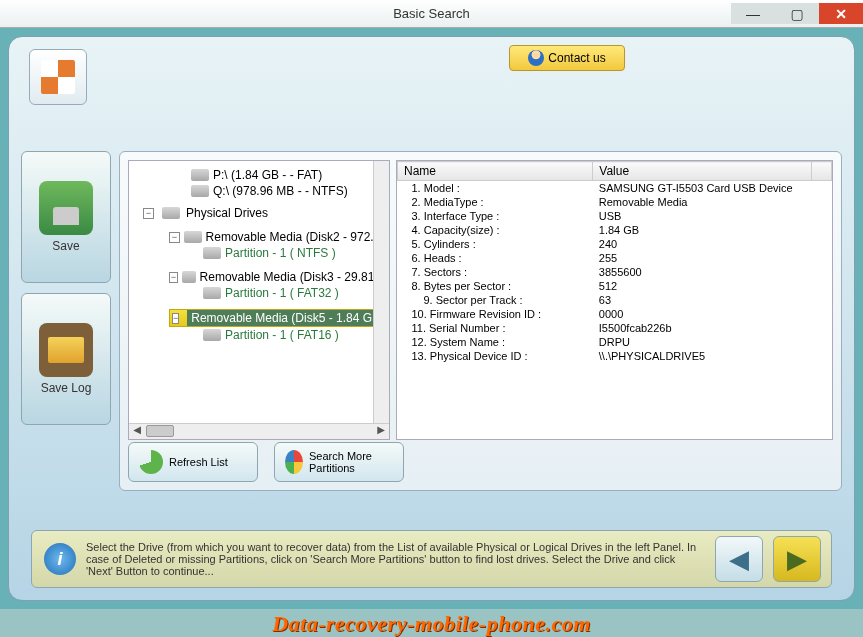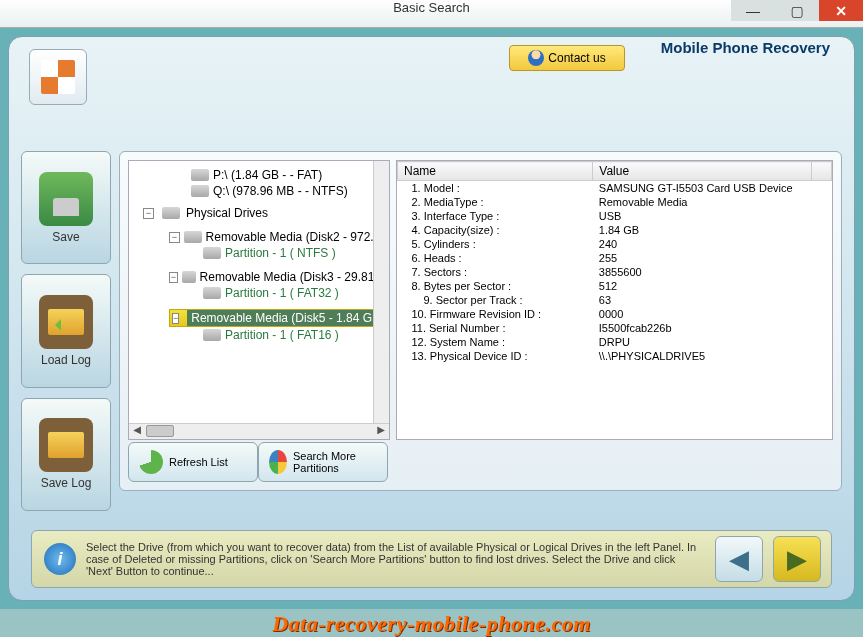--- a/index.html
+++ b/index.html
@@ -1,19 +1,19 @@
 <!DOCTYPE html>
 <html><head>
 <meta charset="utf-8">
 <style>
 * { box-sizing: border-box; margin: 0; padding: 0; font-family: "Segoe UI", Tahoma, sans-serif; }
 body { background: #9ac4c4; width: 863px; height: 637px; overflow: hidden; }
 
 
-.titlebar { height: 28px; background: linear-gradient(#fff, #eaf0f0); display: flex; position: relative; border-bottom: 1px solid #aaa; }
+.titlebar { height: 28px; background: linear-gradient(#fff, #eaf0f0); display: flex; align-items: center; position: relative; border-bottom: 1px solid #aaa; }
 .titlebar-title { position: absolute; left: 50%; transform: translateX(-50%); font-size: 13px; color: #333; }
 .win-controls { margin-left: auto; display: flex; }
 .win-btn { width: 44px; height: 21px; display: flex; align-items: center; justify-content: center; font-size: 14px; cursor: default; }
 .win-min, .win-max { background: #d8e0e0; color: #333; }
 .win-close { background: #d9452b; color: #fff; font-weight: bold; }
 
 
 .outer { background: #68b2b7; padding: 8px; height: 581px; }
 .glass { background: linear-gradient(#e8f3f6, #d5e8f0 40%, #b5d4e5 100%); border: 1px solid #7fa0b0; border-radius: 14px; height: 100%; position: relative; }
 
@@ -56,21 +56,21 @@
 .hscroll .thumb { width: 28px; height: 12px; background: #ccc; border: 1px solid #999; margin: 1px; border-radius: 2px; }
 .vscroll { position: absolute; top: 0; right: 0; bottom: 16px; width: 16px; background: #eee; border-left: 1px solid #ccc; }
 
 
 .props { flex: 1; height: 280px; background: #fff; border: 1px solid #aab; font-size: 12px; }
 .props table { width: 100%; border-collapse: collapse; }
 .props th { background: linear-gradient(#fafafa, #e5e5e5); text-align: left; padding: 2px 6px; border: 1px solid #ccc; font-weight: normal; font-size: 12px; }
 .props td { padding: 1px 6px; font-size: 11px; }
 
 
-.below-btns { position: absolute; left: 8px; bottom: 8px; display: flex; gap: 0; }
+.below-btns { position: absolute; left: 8px; bottom: 8px; display: flex; gap: 16px; }
 .fn-btn { height: 40px; border: 1px solid #8fa6b0; border-radius: 6px; background: linear-gradient(#f4faf8, #d2e6ef); display: flex; align-items: center; padding: 0 10px; font-size: 11px; gap: 6px; }
 .fn-btn .ic { width: 24px; height: 24px; border-radius: 50%; }
 .refresh-ic { background: conic-gradient(#5eb44a 0 70%, transparent 70%); }
 .pie-ic { background: conic-gradient(#e8463a 0 25%, #f6c93c 25% 50%, #4bb050 50% 75%, #3b82c4 75%); }
 
 
 .hint { position: absolute; left: 22px; right: 22px; bottom: 12px; height: 58px; border: 1px solid #8fa6b0; border-radius: 6px; background: linear-gradient(#e9ebc2, #d4d7a8); display: flex; align-items: center; padding: 0 10px 0 12px; gap: 10px; }
 .info-ico { width: 32px; height: 32px; border-radius: 50%; background: radial-gradient(#6fb9ee, #1f6fb8); color: #fff; display: flex; align-items: center; justify-content: center; font-style: italic; font-weight: bold; font-size: 18px; flex-shrink: 0; }
 .hint-text { font-size: 11px; color: #333; flex: 1; }
 .nav-btn { width: 48px; height: 46px; border: 1px solid #8fa6b0; border-radius: 6px; display: flex; align-items: center; justify-content: center; font-size: 26px; }
@@ -97,33 +97,28 @@
 
     <div class="header">
       <div class="logo-box">
           <div class="logo-inner"></div>
         </div>
       <div class="contact-btn">
         <span class="ico"></span>
         <span>Contact us</span>
       </div>
       <div class="brand">
-        <div class="sub">Mobile Phone Recovery</div>
       </div>
     </div>
 
     <div class="mainrow">
       <div class="actions">
         <div class="action-btn">
           <div class="action-ico save-ico"></div>
           <span>Save</span>
-        </div>
-        <div class="action-btn">
-          <div class="action-ico folder-ico folder-arrow"></div>
-          <span>Load Log</span>
         </div>
         <div class="action-btn">
           <div class="action-ico folder-ico"></div>
           <span>Save Log</span>
         </div>
       </div>
 
       <div class="panel">
 
         <div class="tree">

